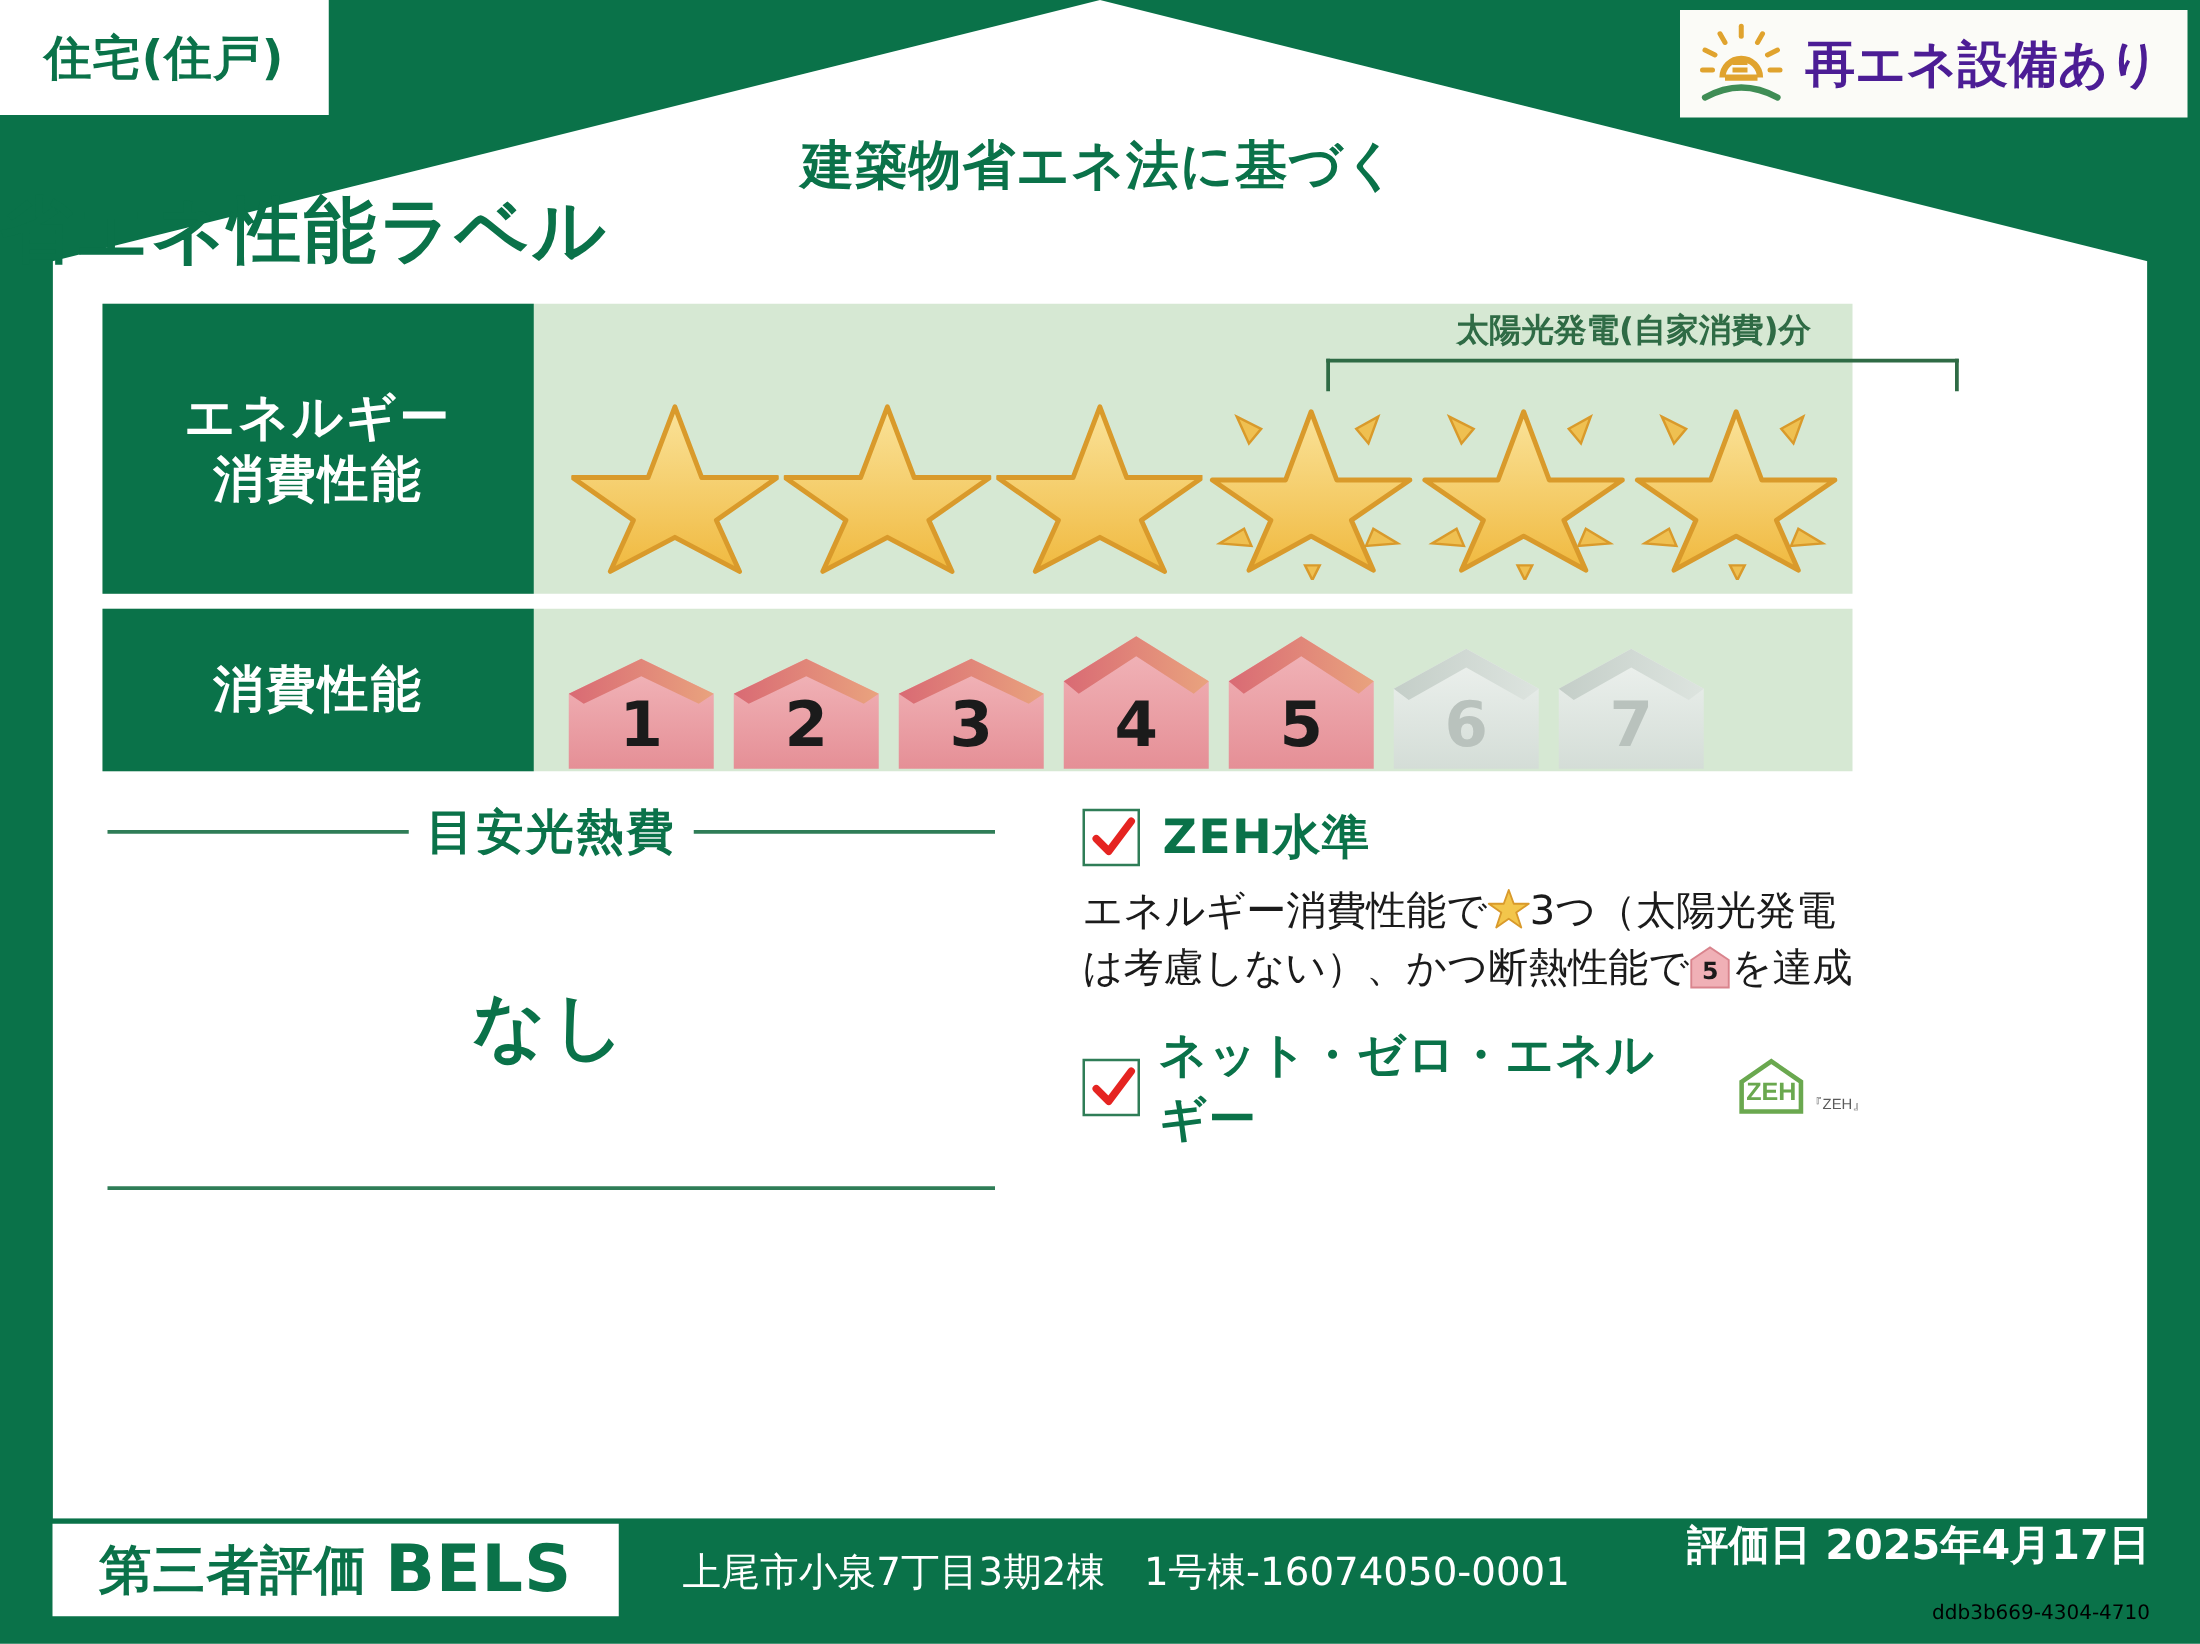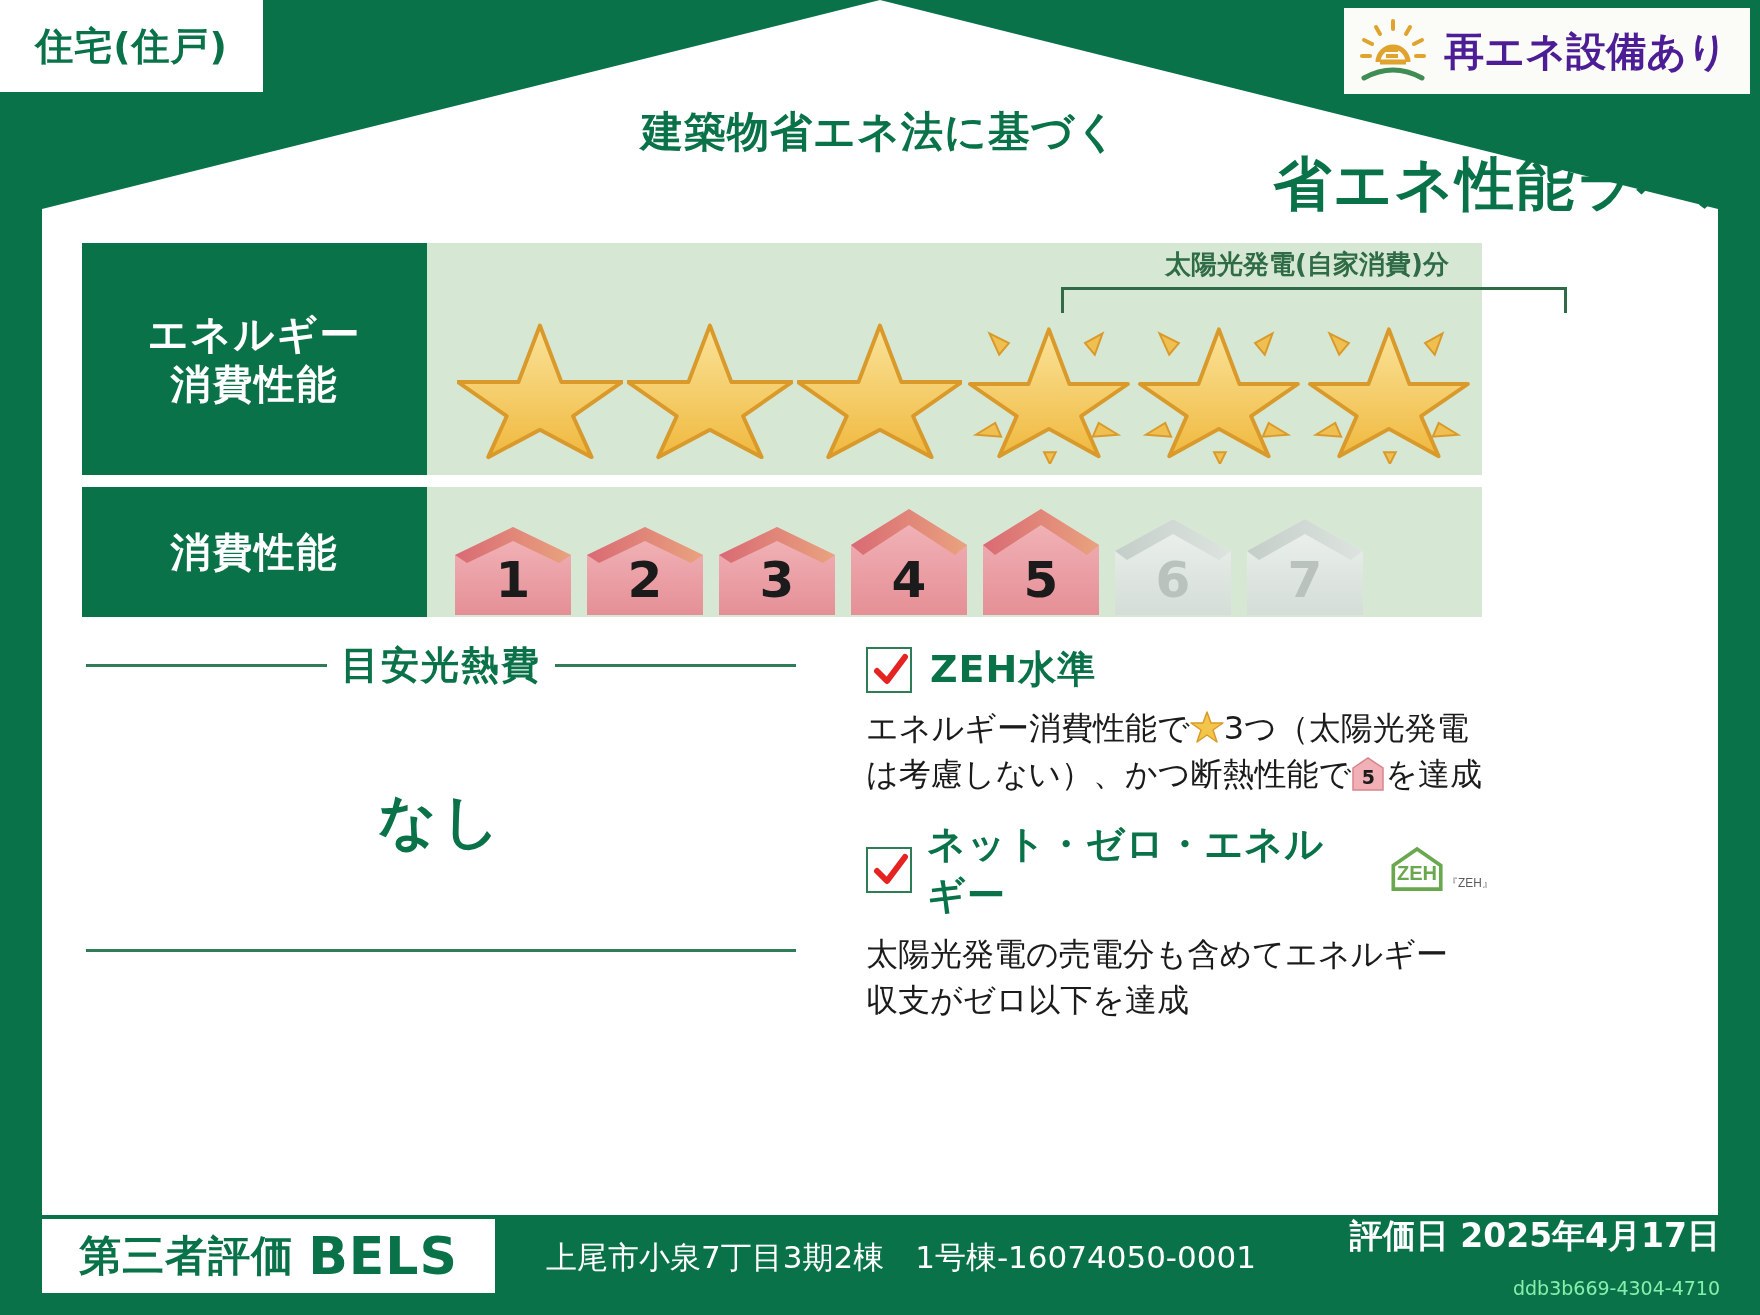--- a/index.html
+++ b/index.html
@@ -41,21 +41,21 @@
     color: #4c1d95; font-size: 40px; font-weight: bold; letter-spacing: 0px;
   }
   .solar-icon { width: 74px; height: 66px; display: block; }
 
   
   .subtitle {
     position: absolute; top: 104px; left: 0; right: 0; text-align: center;
     color: #0a7249; font-size: 42px; font-weight: bold; letter-spacing: 1px;
   }
   .maintitle {
-    position: absolute; top: 146px; left: 0; right: 0; text-align: right;
+    position: absolute; top: 146px; left: 0; right: 0; text-align: left;
     color: #0a7249; font-size: 58px; font-weight: bold; letter-spacing: 2px;
   }
 
   
   .row {
     position: absolute; left: 82px; width: 1400px;
     display: flex; background: #d6e8d3;
   }
   .row.energy { top: 243px; height: 232px; }
   .row.insul  { top: 487px; height: 130px; }
@@ -136,21 +136,21 @@
   .addr {
     position: absolute; left: 546px; bottom: 36px;
     color: #ffffff; font-size: 31px; letter-spacing: 0px;
   }
   .eval-date {
     position: absolute; right: 40px; bottom: 56px;
     color: #ffffff; font-size: 33px; font-weight: bold;
   }
   .eval-id {
     position: absolute; right: 40px; bottom: 16px;
-    color: #86efac; font-size: 19px;
+    color: #000000; font-size: 16px;
   }
 </style>
 </head>
 <body>
 
 <div class="roof-wrap">
   <div class="white-house"></div>
 </div>
 
 <div class="type-badge">
@@ -373,24 +373,20 @@
         <path d="M5 19 L15 29 L33 5" fill="none" stroke="#e52421" stroke-width="6" stroke-linecap="round" stroke-linejoin="round"></path>
       </svg>
     </div>
     <div class="zeh-title">ネット・ゼロ・エネルギー</div>
     <svg class="zeh-logo" viewBox="0 0 120 54">
       <path d="M8 22 L34 4 L60 22 L60 48 L8 48 Z" fill="none" stroke="#6aa84f" stroke-width="4"></path>
       <text x="34" y="38" font-family="Liberation Sans, sans-serif" font-size="22" font-weight="bold" fill="#6aa84f" text-anchor="middle">ZEH</text>
       <text x="92" y="46" font-family="Liberation Sans, sans-serif" font-size="13" fill="#5b5b5b" text-anchor="middle">『ZEH』</text>
     </svg>
   </div>
-  <div class="zeh-desc">
-    <span>太陽光発電の売電分も含めてエネルギー</span><br>
-    <span>収支がゼロ以下を達成</span>
-  </div>
 
 </div>
 
 <div class="footer">
   <div class="bels-badge">
     <span class="jp">第三者評価</span>
     <span class="en">BELS</span>
   </div>
   <div class="addr">上尾市小泉7丁目3期2棟　1号棟-16074050-0001</div>
   <div class="eval-date">評価日 2025年4月17日</div>

